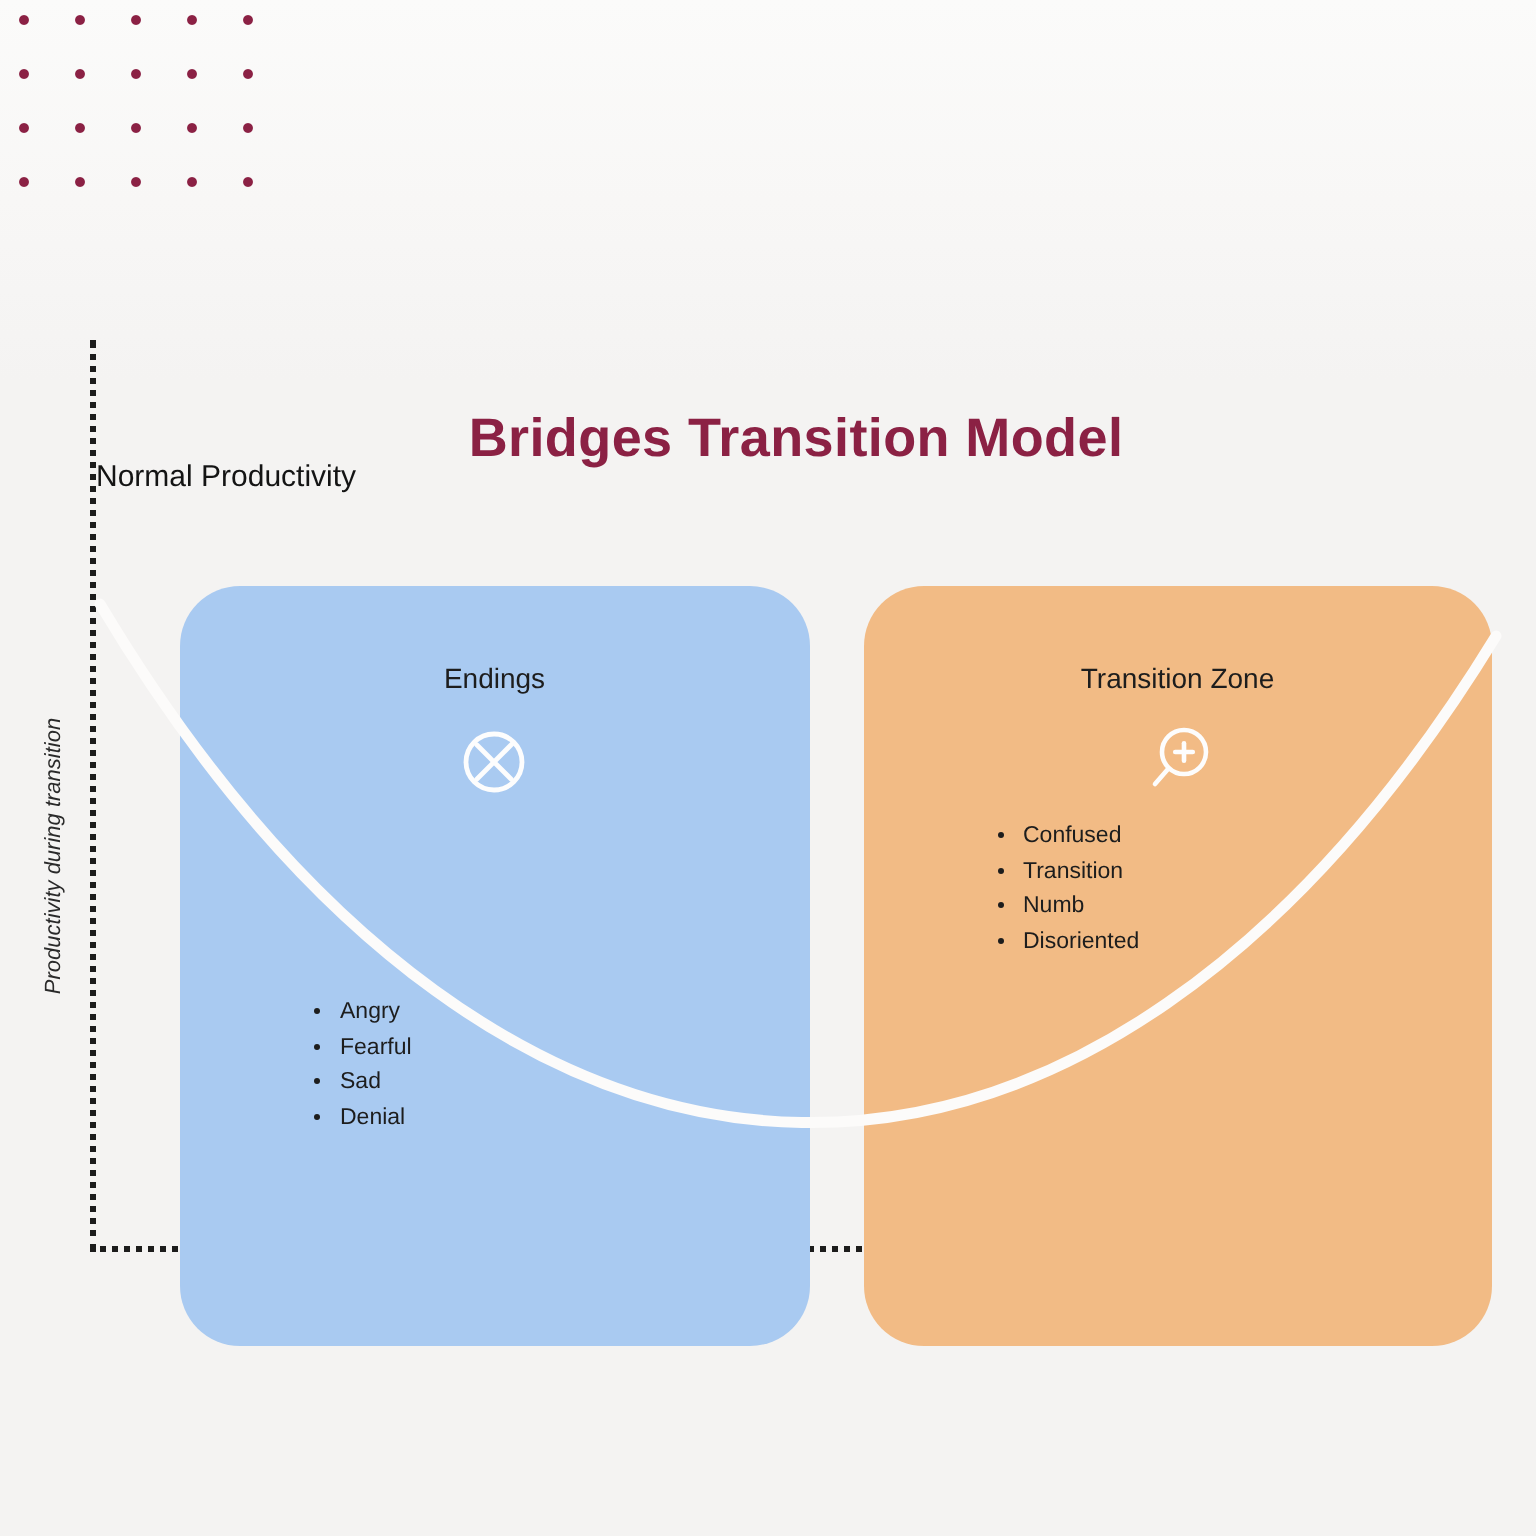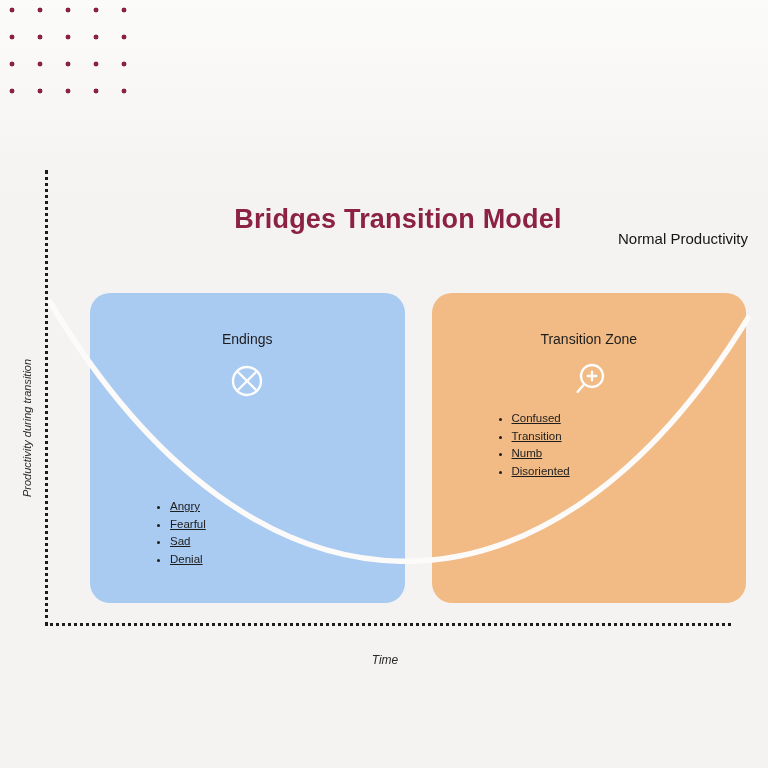--- a/index.html
+++ b/index.html
@@ -12,41 +12,41 @@
   .dot-grid{
     position:absolute;left:8px;top:6px;width:124px;height:94px;
     background-image:radial-gradient(circle at 4px 4px,#8b2144 2.2px,transparent 2.7px);
     background-size:28px 27px;
   }
   .title{
     position:absolute;left:48px;top:172px;width:700px;text-align:center;
     font-size:27px;font-weight:700;color:#8b2144;letter-spacing:.2px;margin-top:32px;
   }
   .subtitle{
-    position:absolute;left:48px;top:230px;width:700px;text-align:right;
+    position:absolute;left:48px;top:230px;width:700px;text-align:left;
     font-size:15px;color:#141414;
   }
   .y-axis{position:absolute;left:45px;top:170px;height:456px;width:0;border-left:3px dotted #1c1c1c;}
   .x-axis{position:absolute;left:45px;top:623px;width:686px;height:0;border-top:3px dotted #1c1c1c;}
   .y-label{
     position:absolute;left:27px;top:428px;transform:translate(-50%,-50%) rotate(-90deg);
     font-size:11px;font-style:italic;color:#2a2a2a;white-space:nowrap;
   }
   .x-label{
     position:absolute;left:385px;top:653px;transform:translateX(-50%);
     font-size:12px;font-style:italic;color:#2a2a2a;
   }
   .cards{position:absolute;left:90px;top:293px;width:656px;display:flex;gap:8px;z-index:1;}
   .card{
-    position:relative;flex:1;height:310px;border-radius:20px;
+    position:relative;flex:1;height:380px;border-radius:30px;
   }
   .card-name{margin-top:38px;text-align:center;font-size:14px;color:#1d1d1d;}
   .card-icon{display:block;margin:12px auto 0 auto;}
   .card-list{position:absolute;left:0;right:0;margin:0;padding-left:80px;list-style:disc;}
-  .card-list li{font-size:11.5px;line-height:17.5px;color:#1d1d1d;text-decoration:underline;}
+  .card-list li{font-size:11.5px;line-height:17.5px;color:#1d1d1d;}
   .list-0{top:205px;}
   .list-1{top:117px;}
   .list-2{top:229px;}
   .curve-svg{position:absolute;left:0;top:0;z-index:2;pointer-events:none;}
 </style>
 </head>
 <body>
 
 <div class="canvas">
 

